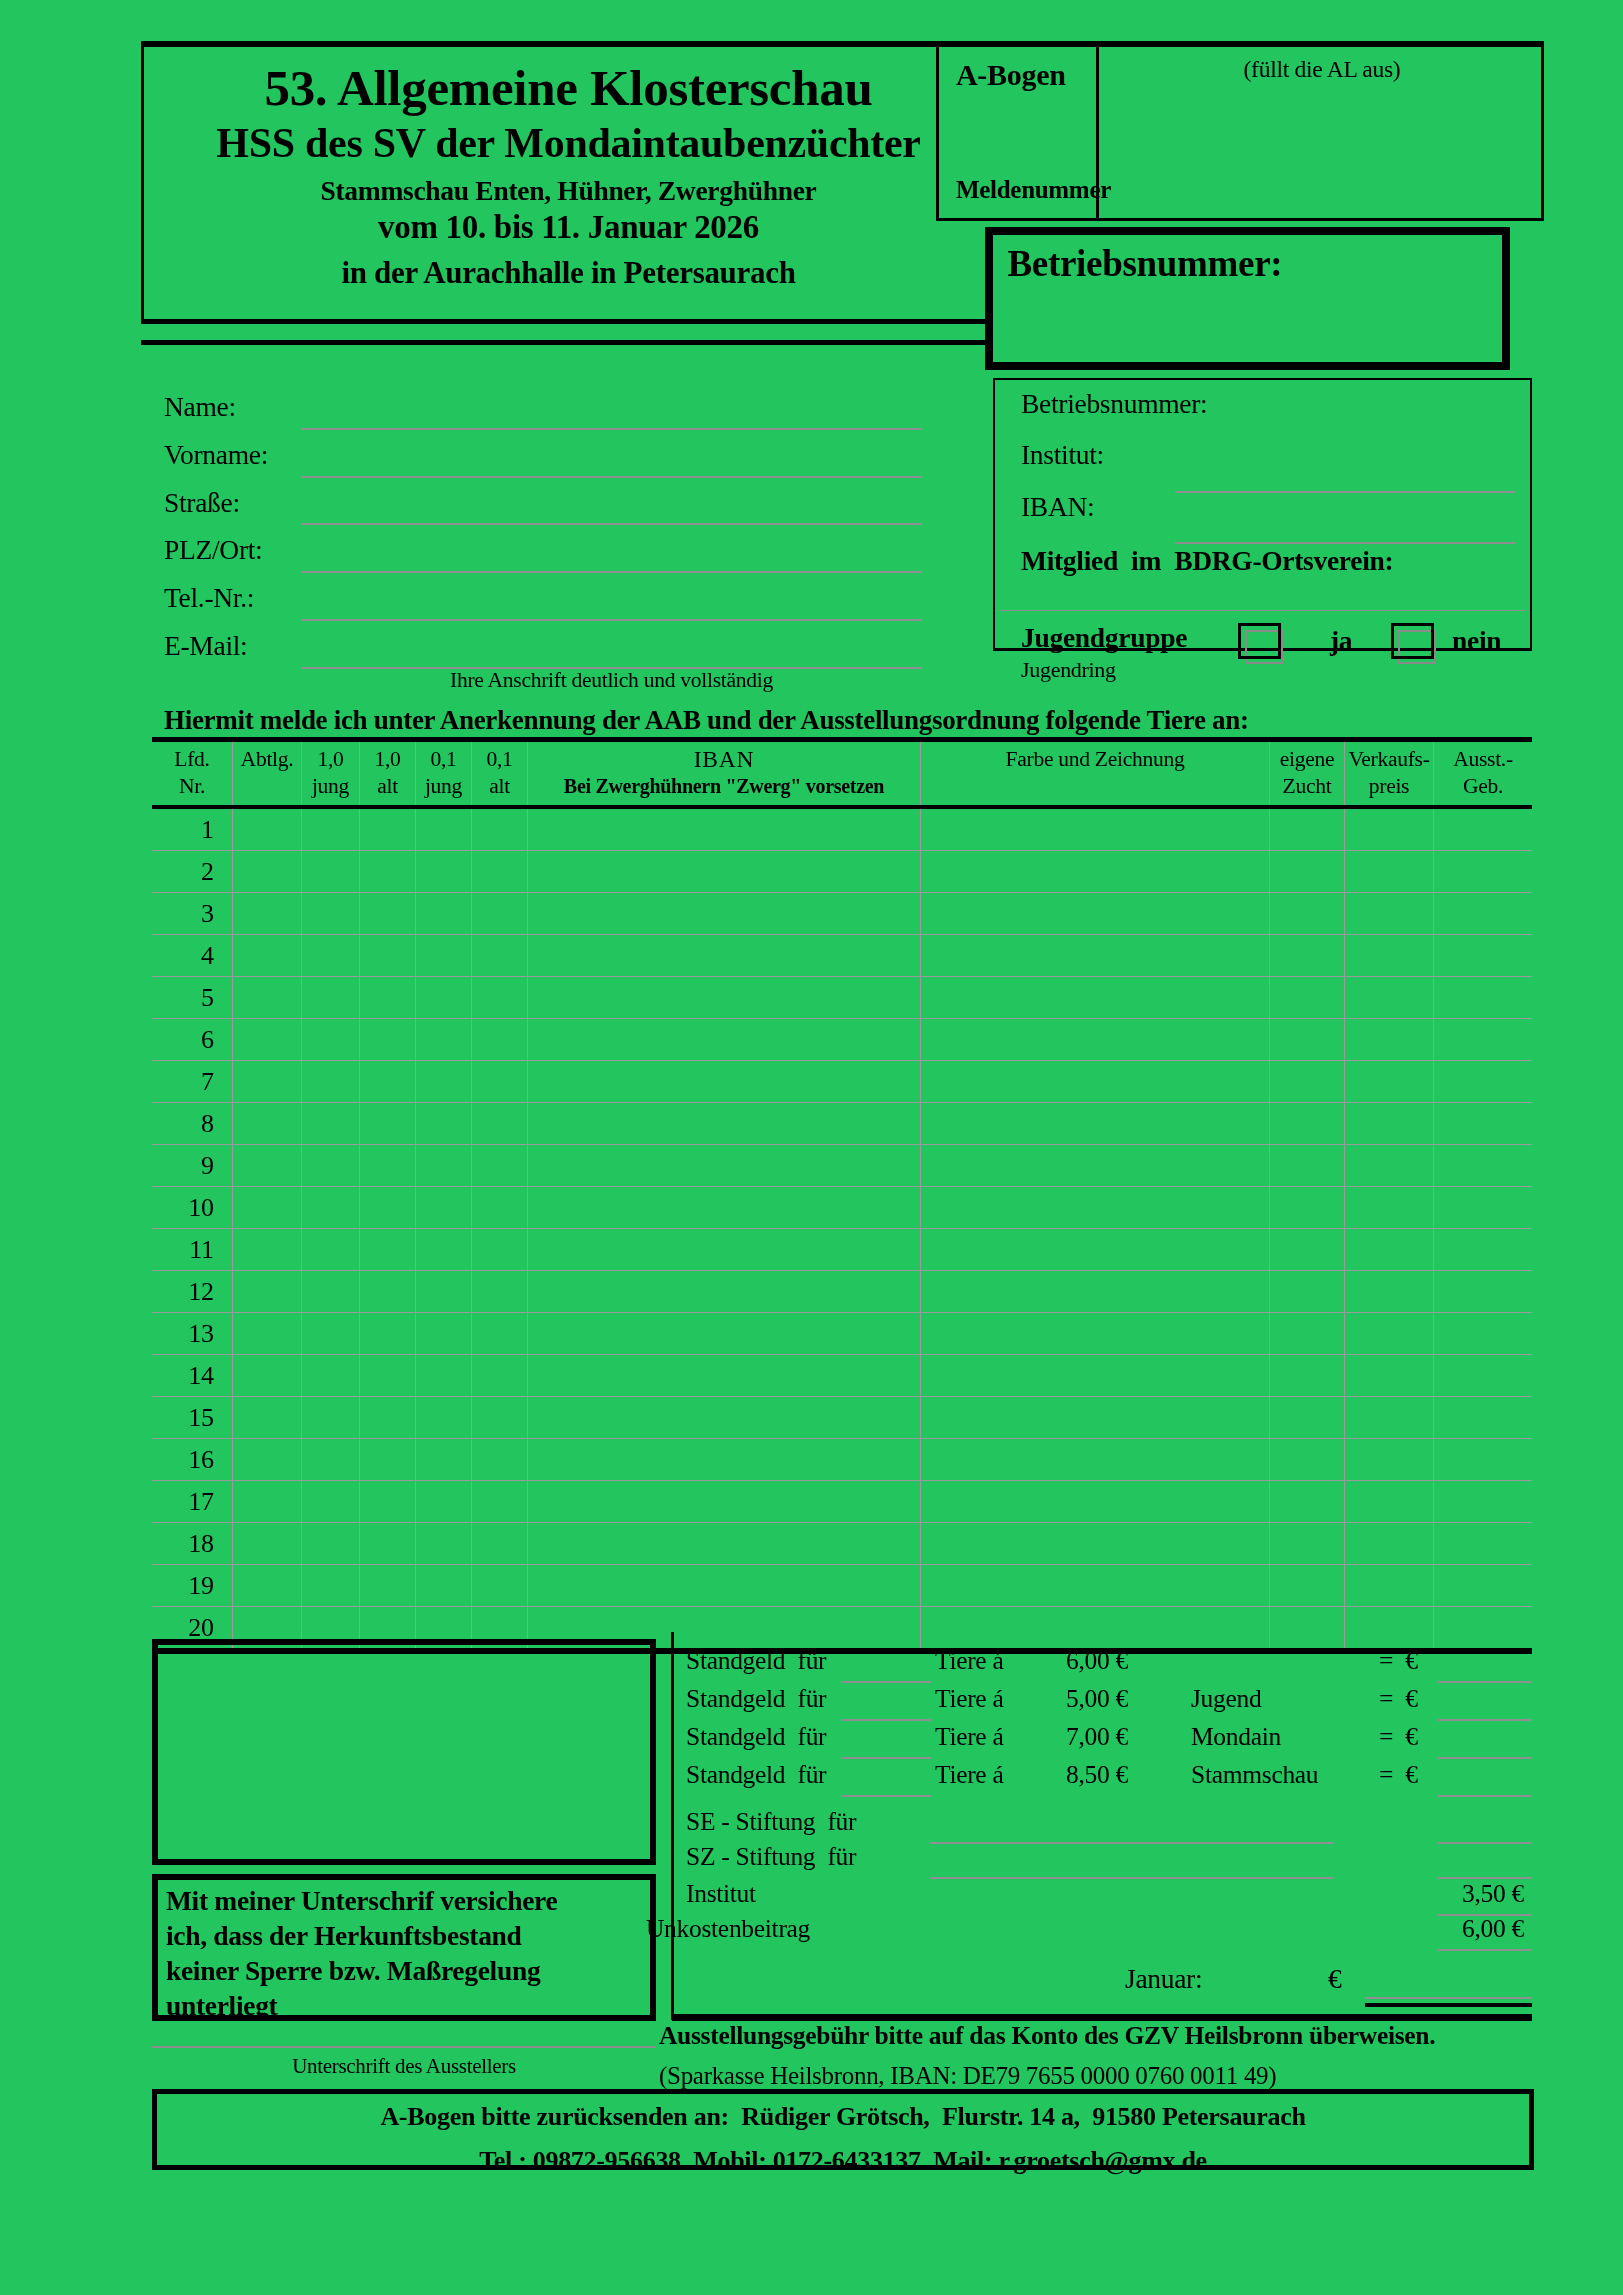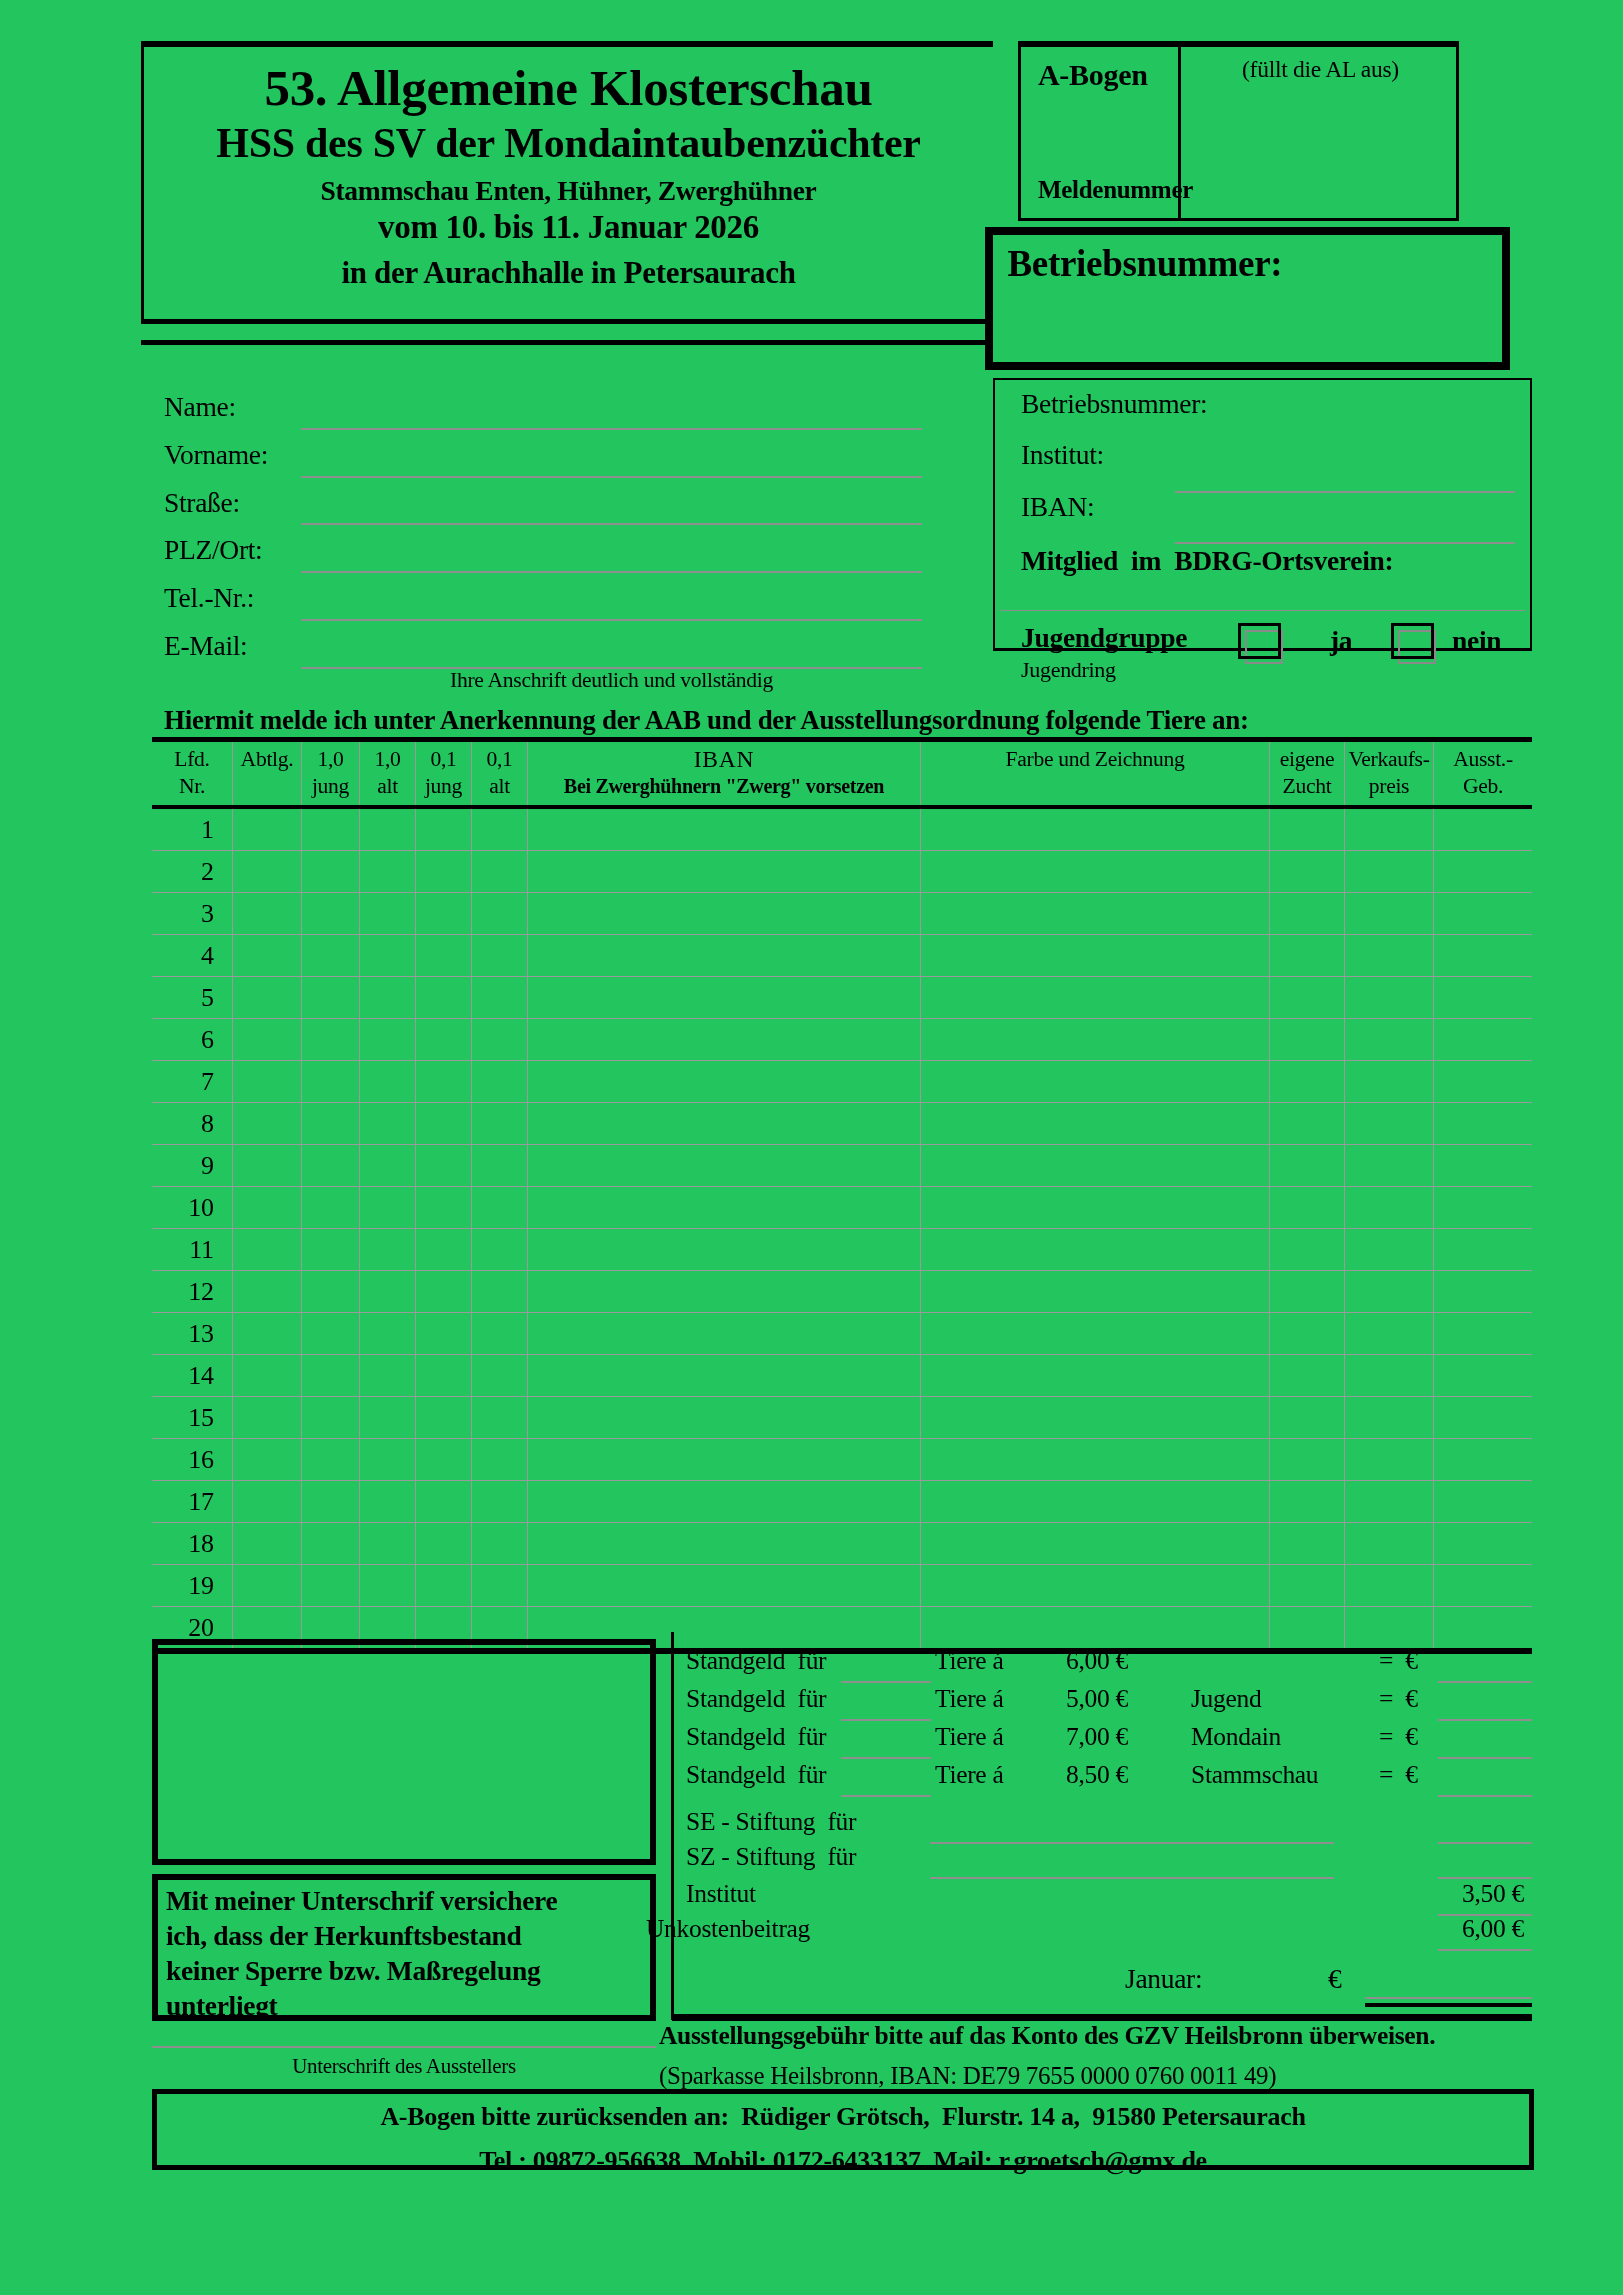--- a/index.html
+++ b/index.html
@@ -17,21 +17,21 @@
   #title-box{left:141px;top:41px;width:849px;height:277px;border-left:3.9px solid #000;border-top:6.5px solid #000;}
   #title-box .tl{position:absolute;left:0;right:0;text-align:center;white-space:nowrap;}
   #t1{top:11.8px;font-size:51px;}
   #t2{top:72px;font-size:42px;}
   #t3{top:128px;font-size:27.5px;}
   #t4{top:162px;font-size:33px;}
   #t5{top:208px;font-size:31px;}
   #dbl1{left:141px;top:319px;width:849px;height:5.2px;}
   #dbl2{left:141px;top:340px;width:849px;height:5.2px;}
 
-  #abogen-box{left:1018px;top:41px;width:441px;height:180px;border:3.9px solid #000;border-top-width:6.5px;box-sizing:border-box;}
+  #abogen-box{left:936px;top:41px;width:608px;height:180px;border:3.9px solid #000;border-top-width:6.5px;box-sizing:border-box;}
   #abogen-divider{position:absolute;left:157px;top:0;bottom:0;width:3.3px;background:#000;}
   #abogen-label{position:absolute;left:17px;top:10.5px;font-size:30px;font-weight:bold;}
   #meldenummer-label{position:absolute;left:17px;bottom:14.4px;font-size:25px;font-weight:bold;}
   #al-note{position:absolute;left:164px;right:0;top:9.2px;text-align:center;font-size:23.6px;}
 
   #betriebsnummer-box{left:985px;top:227px;width:525px;height:143px;border:8.5px solid #000;box-sizing:border-box;}
   #betriebsnummer-label{position:absolute;left:14.4px;top:6.5px;font-size:37px;font-weight:bold;}
 
   
   .field-label{position:absolute;left:164px;font-size:27.5px;white-space:nowrap;}

